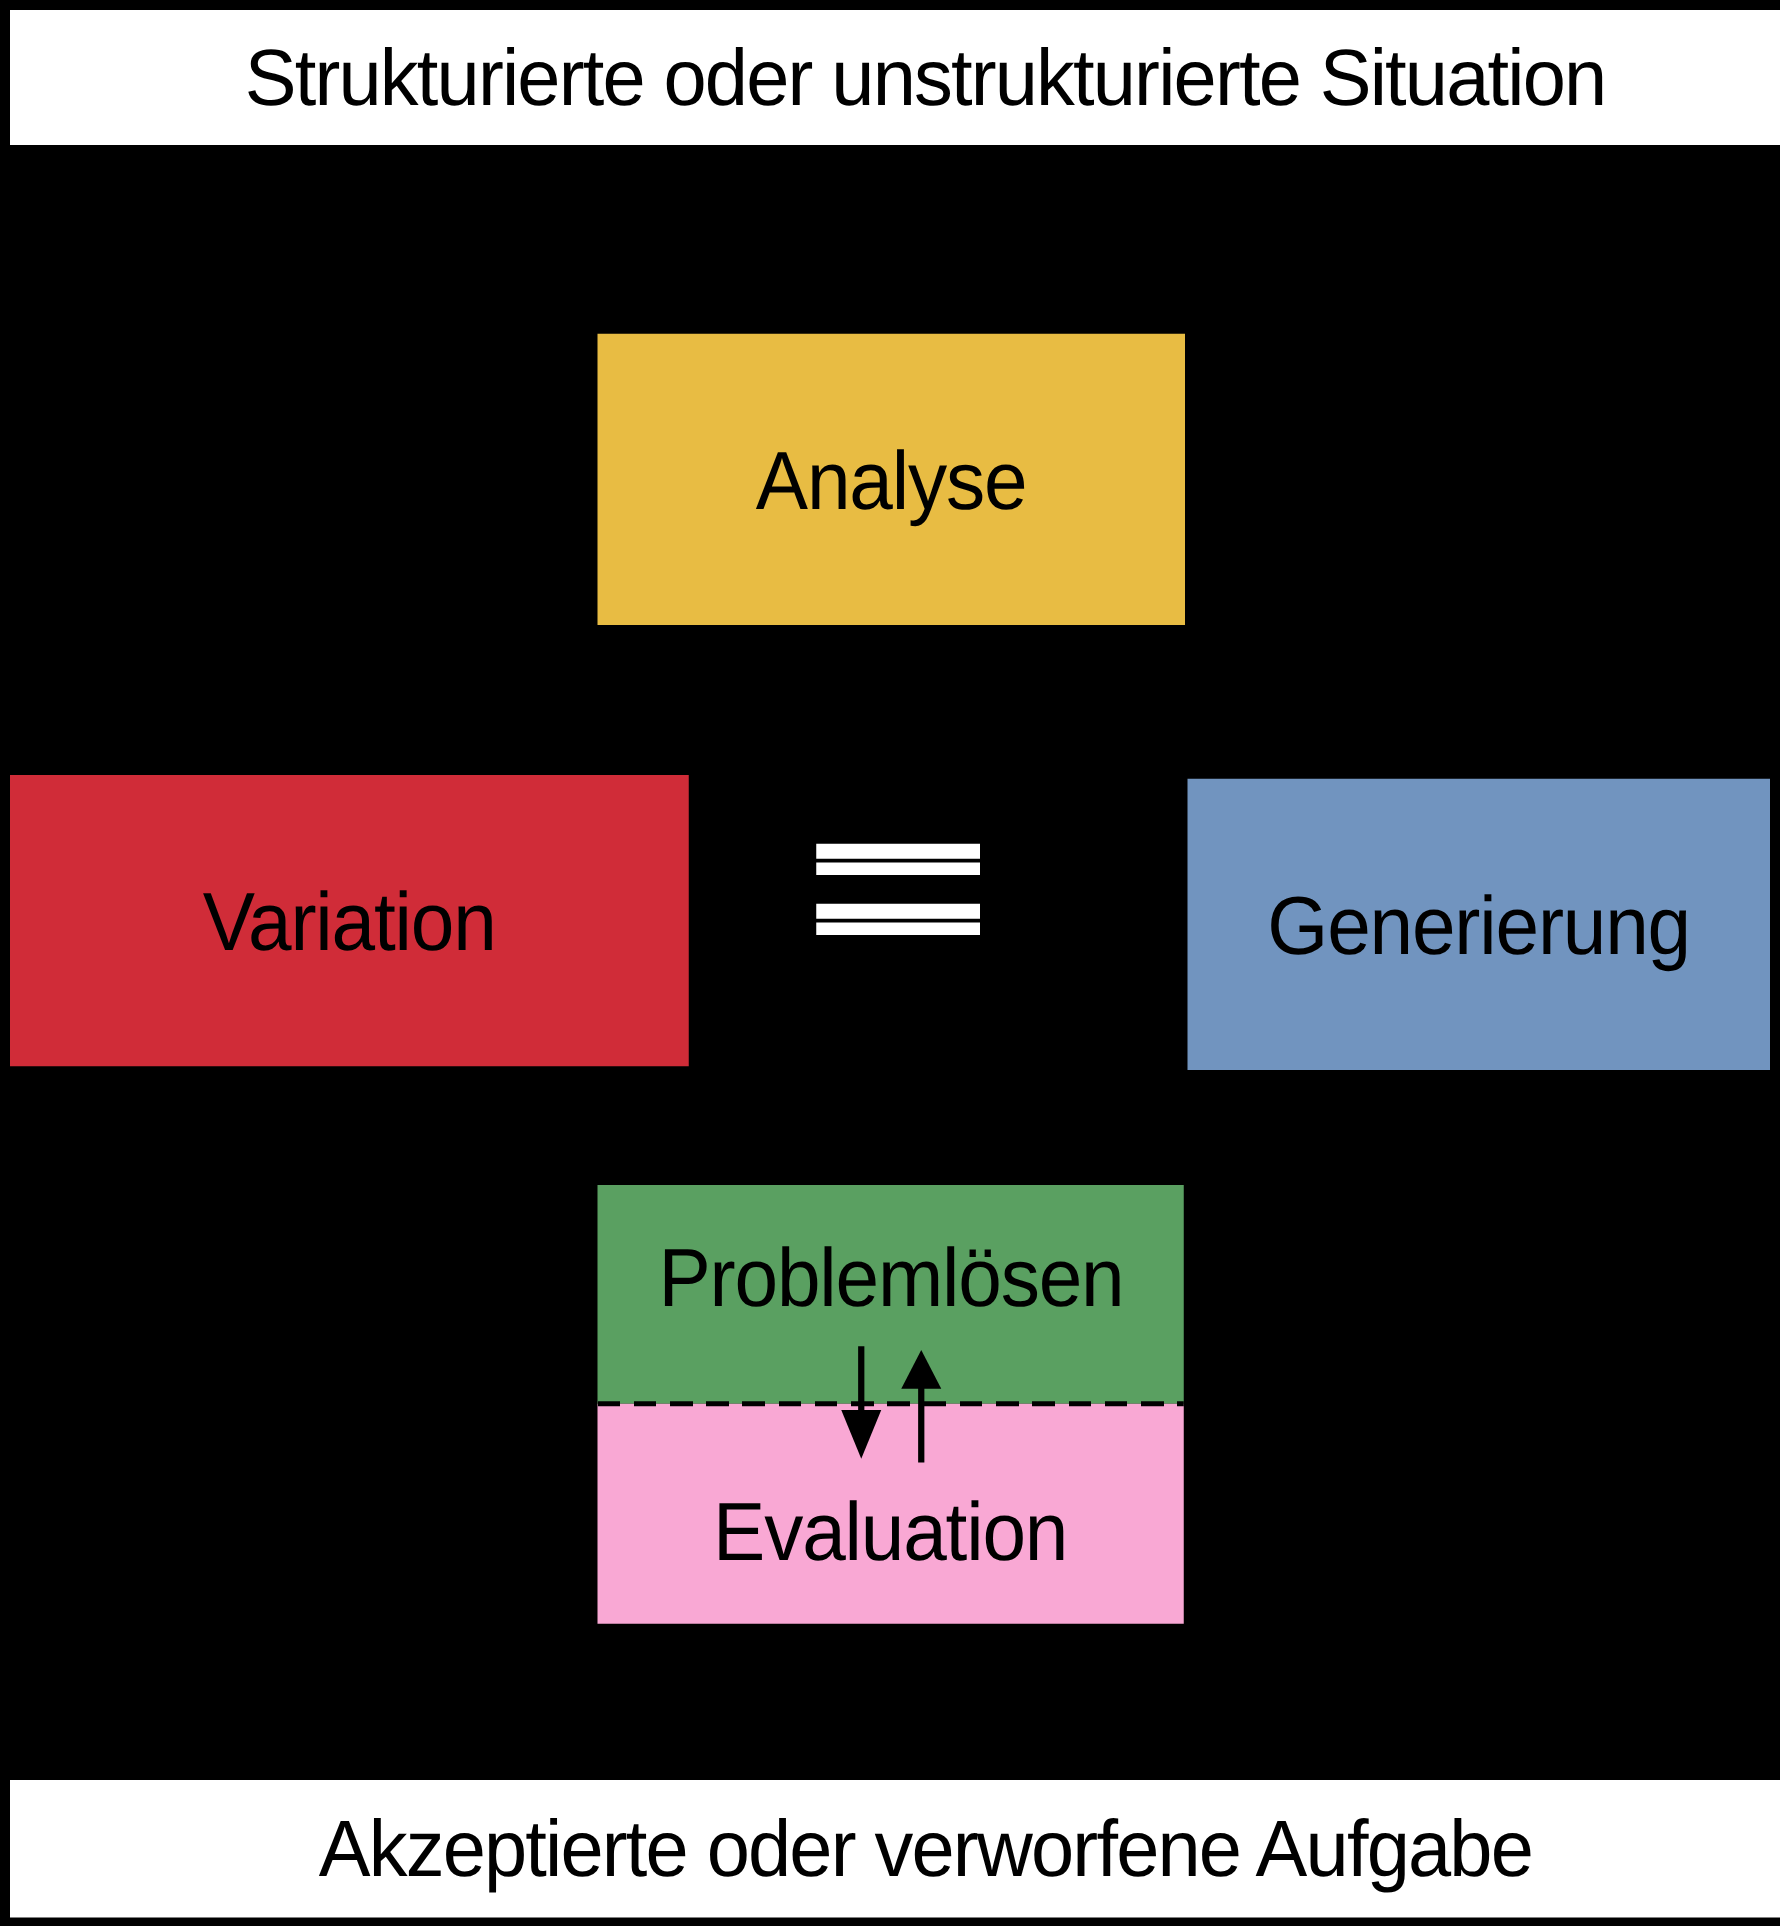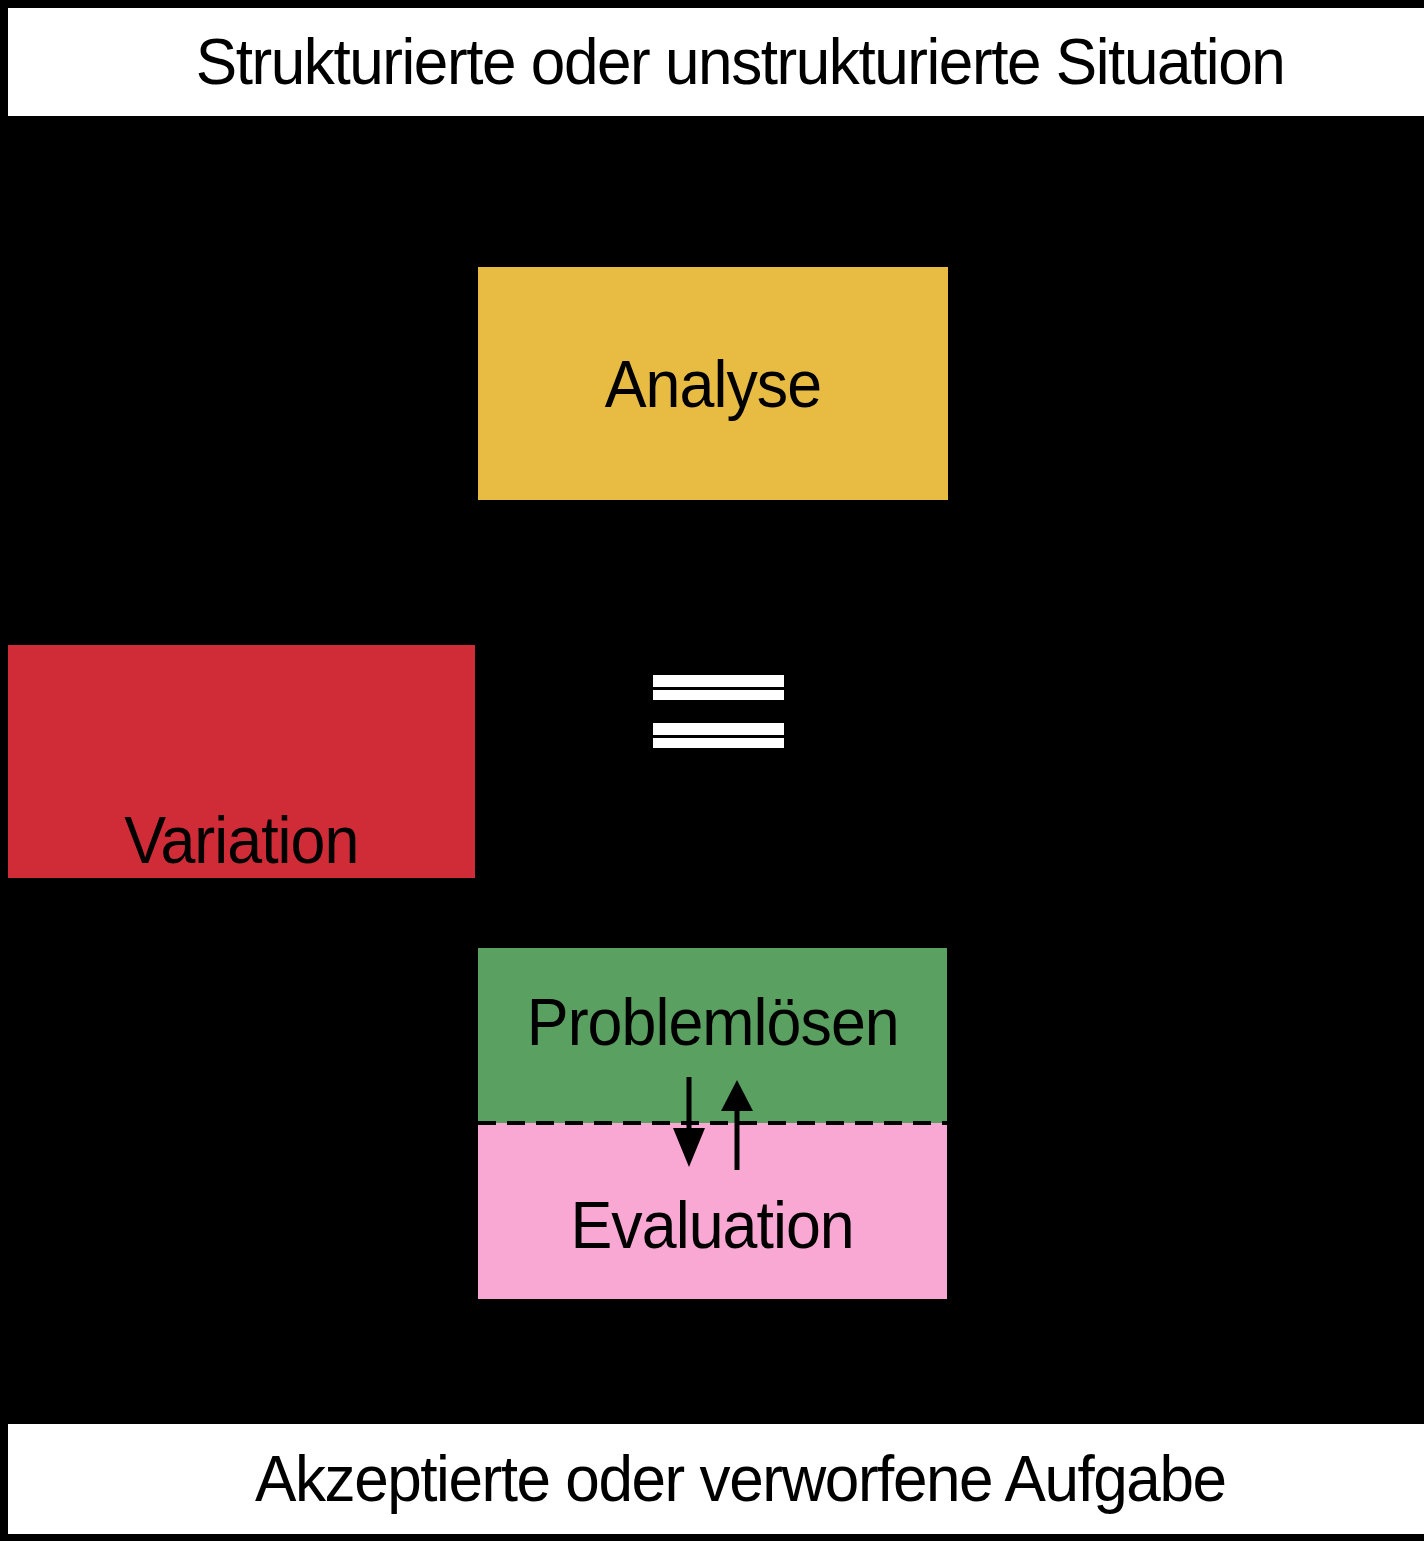--- a/index.html
+++ b/index.html
@@ -42,21 +42,21 @@
     margin-top: 28px;
   }
   .box-label {
     color: #000;
     font-size: 66px;
     letter-spacing: -1px;
     white-space: nowrap;
     transform: scaleX(0.95);
   }
   .box-analyse   { left: 478px; top: 239px; width: 470px; height: 233px; }
-  .box-variation { left: 8px;   top: 617px; width: 467px; height: 233px; align-items: flex-end; }
+  .box-variation { left: 8px;   top: 592px; width: 543px; height: 233px; }
   .box-generierung { left: 950px; top: 595px; width: 466px; height: 233px; }
 
   
   .equivalence {
     position: absolute;
     left: 653px;
     top: 675px;
     width: 131px;
     height: 73px;
   }
@@ -120,20 +120,23 @@
     <span class="box-label">Variation</span>
   </div>
 
   <div class="equivalence">
     <div class="eq-bar b1"></div>
     <div class="eq-bar b2"></div>
     <div class="eq-bar b3"></div>
     <div class="eq-bar b4"></div>
   </div>
 
+  <div class="box box-generierung" style="background-color: rgb(113, 148, 191);">
+    <span class="box-label">Generierung</span>
+  </div>
 
   <div class="green-box">
     <div class="green-half green-top" style="background-color: rgb(90, 160, 97);">
       <span class="box-label">Problemlösen</span>
     </div>
     <div class="green-half green-bottom" style="background-color: #f9a8d4;">
       <span class="box-label">Evaluation</span>
     </div>
     <div class="dashed-divider"></div>
     <svg class="arrow-svg" viewBox="0 0 469 351">

